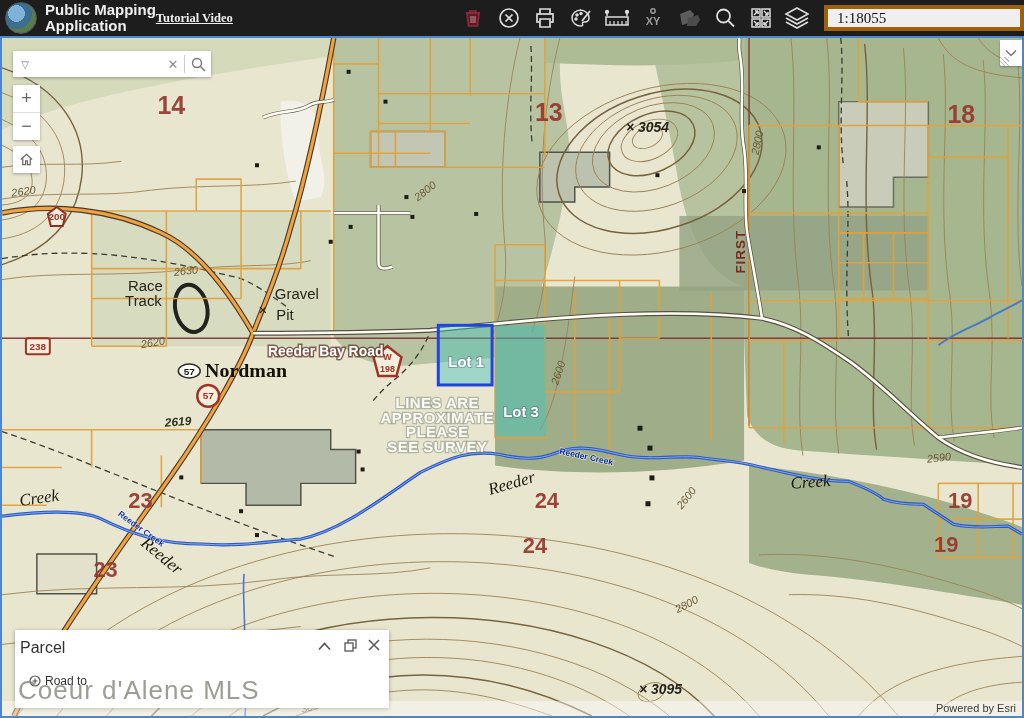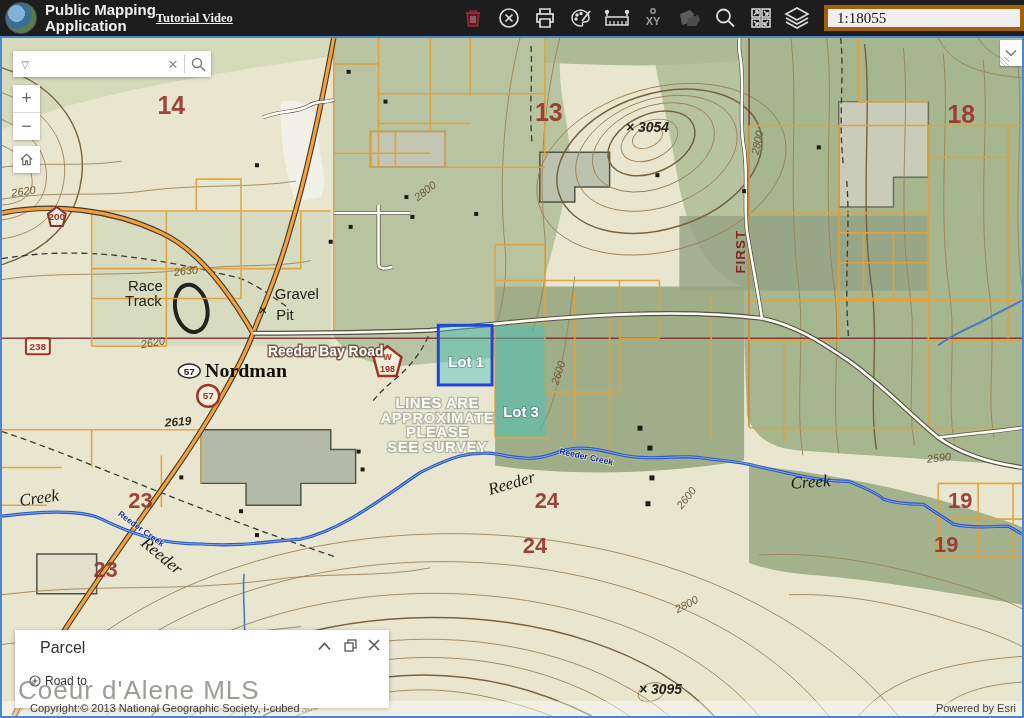--- a/index.html
+++ b/index.html
@@ -25,21 +25,21 @@
   .searchbox .sep{width:1px;height:18px;background:#ccc;}
   .searchbox .mag{width:26px;display:flex;align-items:center;justify-content:center;cursor:pointer;}
   .zoomctl{position:absolute;top:47px;left:11px;width:27px;background:#fff;box-shadow:0 1px 3px rgba(0,0,0,.3);}
   .zbtn{height:27px;display:flex;align-items:center;justify-content:center;color:#666;font-size:18px;cursor:pointer;border-bottom:1px solid #ddd;}
   .zbtn:last-child{border-bottom:none;}
   .homebtn{position:absolute;top:108px;left:11px;width:27px;height:27px;background:#fff;display:flex;align-items:center;justify-content:center;box-shadow:0 1px 3px rgba(0,0,0,.3);cursor:pointer;}
   .ovtoggle{position:absolute;top:2px;right:0;width:22px;height:26px;background:#fff;display:flex;align-items:center;justify-content:center;color:#666;cursor:pointer;box-shadow:0 1px 2px rgba(0,0,0,.3);}
   .ovtoggle::after{content:"";position:absolute;left:0;bottom:0;width:9px;height:9px;background:repeating-linear-gradient(45deg,#bbb 0 1px,transparent 1px 3px);}
   
   .popup{position:absolute;left:13px;top:592px;width:374px;height:78px;background:#fff;box-shadow:0 1px 4px rgba(0,0,0,.35);}
-  .popup .ttl{position:absolute;left:25px;top:9px;font-size:16px;color:#323232;}
+  .popup .ttl{position:absolute;left:5px;top:9px;font-size:16px;color:#323232;}
   .popup .pico{position:absolute;top:9px;color:#555;cursor:pointer;font-size:13px;width:18px;text-align:center;}
   .popup .zoomto{position:absolute;left:14px;top:44px;display:flex;align-items:center;gap:4px;font-size:12px;color:#333;cursor:pointer;}
   .wm{position:absolute;left:16px;top:637px;font-size:26px;color:#85857c;opacity:.8;letter-spacing:1px;pointer-events:none;z-index:5;}
   .attrib{position:absolute;left:0;right:0;bottom:0;height:15px;background:rgba(255,255,255,.42);font-size:11px;color:#3a3a3a;z-index:4;}
   .attrib .l{position:absolute;left:28px;top:1px;}
   .attrib .r{position:absolute;right:6px;top:1px;padding-left:36px;}
   
   .ml{font-family:"Liberation Sans",sans-serif;}
   .sec{fill:#96372e;font-weight:bold;font-size:25px;opacity:.92;}
   .sec-sm{fill:#96372e;font-weight:bold;font-size:22px;opacity:.92;}
@@ -434,17 +434,16 @@
         <svg width="12" height="12" viewBox="0 0 12 12" fill="none" stroke="#555" stroke-width="1.2">
             <circle cx="6" cy="6" r="5"></circle>
             <path d="M3.5,6 h5 M6,3.5 v5"></path>
           </svg>
         <span>Road to</span>
       </div>
     </div>
 
     <div class="wm">Coeur d'Alene MLS</div>
     <div class="attrib">
-      <span class="l">Copyright:© 2013 National Geographic Society, i-cubed</span>
       <span class="r">Powered by Esri</span>
     </div>
   </div>
 </div>
 
 </body></html>

